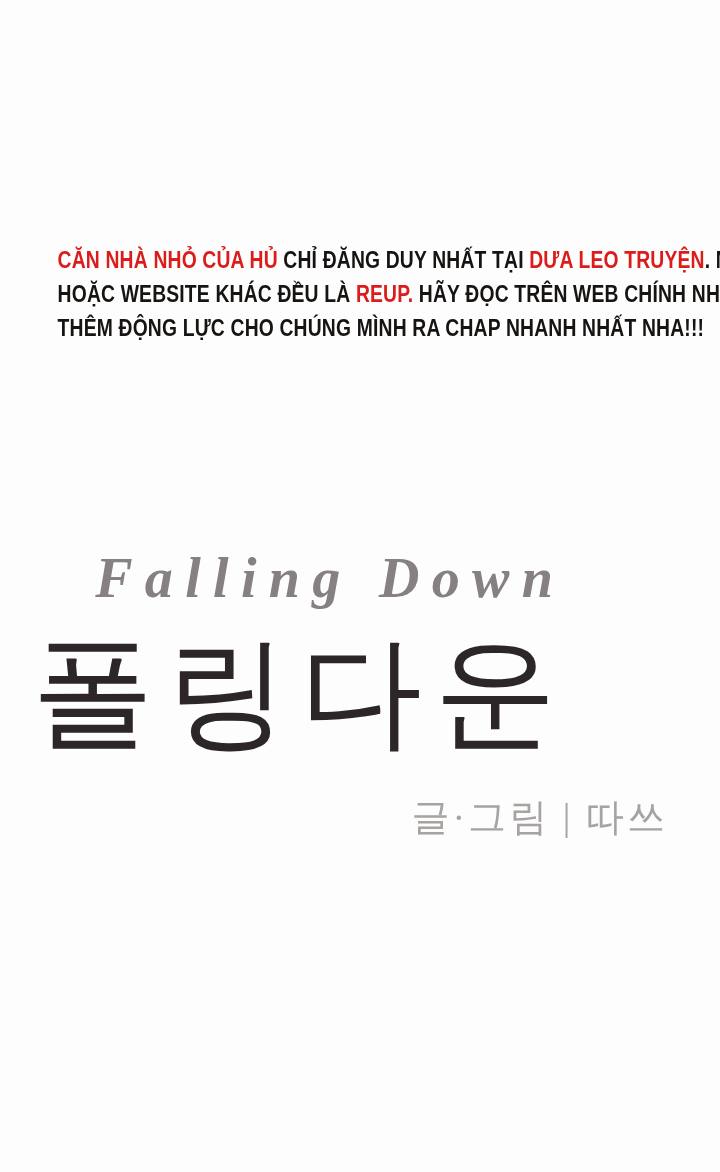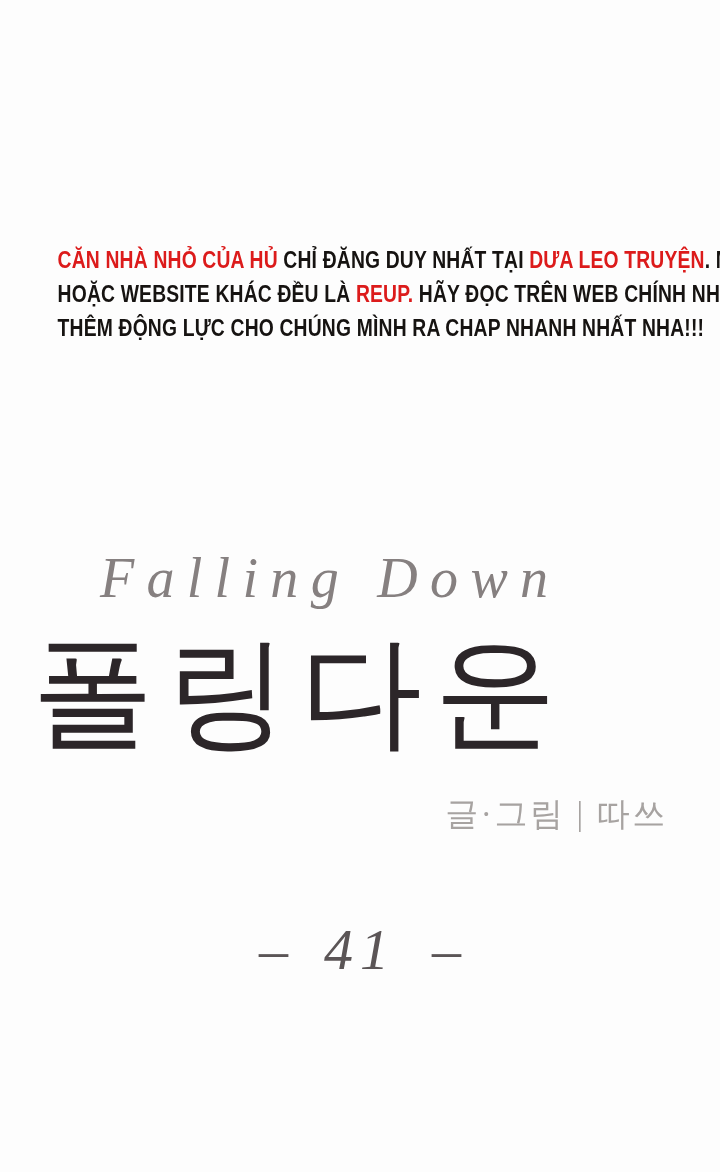--- a/index.html
+++ b/index.html
@@ -41,21 +41,21 @@
 
   
   .title-en {
     position: absolute;
     top: 546px;
     left: 0;
     width: 648px;
     text-align: center;
     font-family: "Liberation Serif", "DejaVu Serif", serif;
     font-style: italic;
-    font-weight: 400;
+    font-weight: 700;
     font-size: 56px;
     letter-spacing: 0.22em;
     text-indent: 0.22em;
     color: var(--title-en, #868080);
     white-space: nowrap;
   }
 
   
   .title-ko {
     position: absolute;
@@ -72,21 +72,21 @@
     color: var(--title-ko, #2c2629);
     white-space: nowrap;
   }
 
   
   .credit {
     position: absolute;
     top: 792px;
     right: 52px;
     font-family: "Liberation Serif", "DejaVu Serif", serif;
-    font-size: 33px;
+    font-size: 38px;
     letter-spacing: 0.08em;
     color: var(--credit, #a7a3a1);
     white-space: nowrap;
   }
 
   
   .chapter {
     position: absolute;
     top: 916px;
     left: 0;
@@ -117,17 +117,14 @@
     <p class="d-line"><span>HOẶC WEBSITE KHÁC ĐỀU LÀ </span><span class="d-red">REUP.</span><span> HÃY ĐỌC TRÊN WEB CHÍNH NHẰM TIẾP</span></p>
     <p class="d-line"><span>THÊM ĐỘNG LỰC CHO CHÚNG MÌNH RA CHAP NHANH NHẤT NHA!!!</span></p>
   </div>
 
   <div class="title-en">Falling Down</div>
 
   <div class="title-ko">폴링다운</div>
 
   <div class="credit">글·그림 | 따쓰</div>
 
-  <div class="chapter">
-    <span class="dash">–</span><span class="num">41</span><span class="dash">–</span>
-  </div>
 
 </div>
 
 </body></html>

